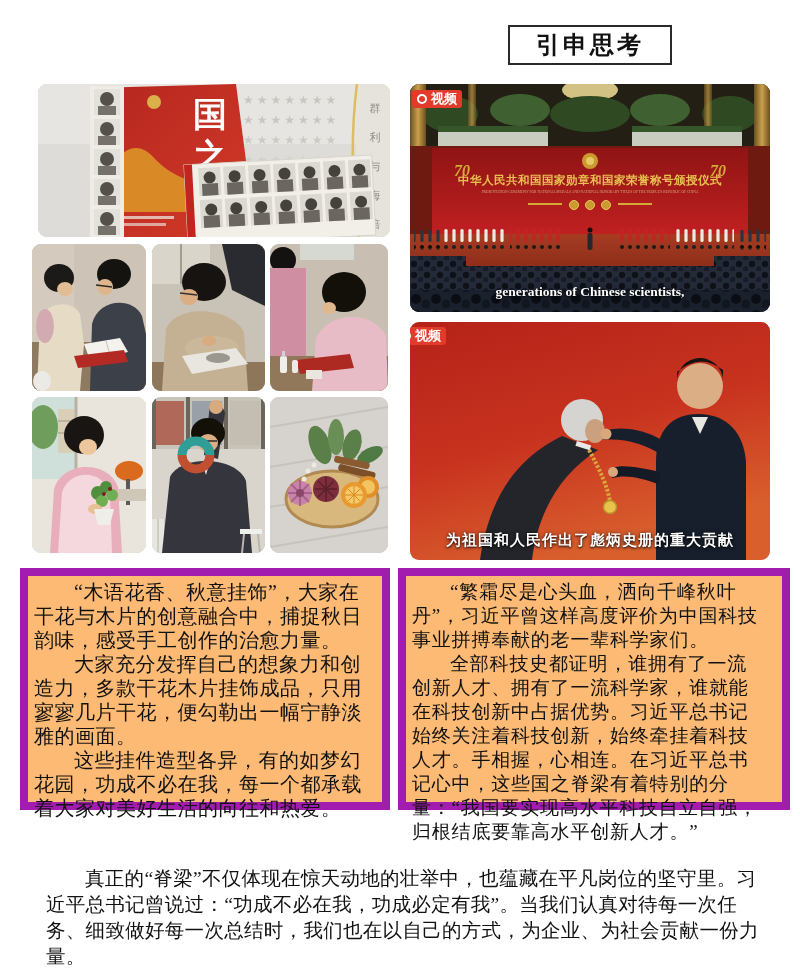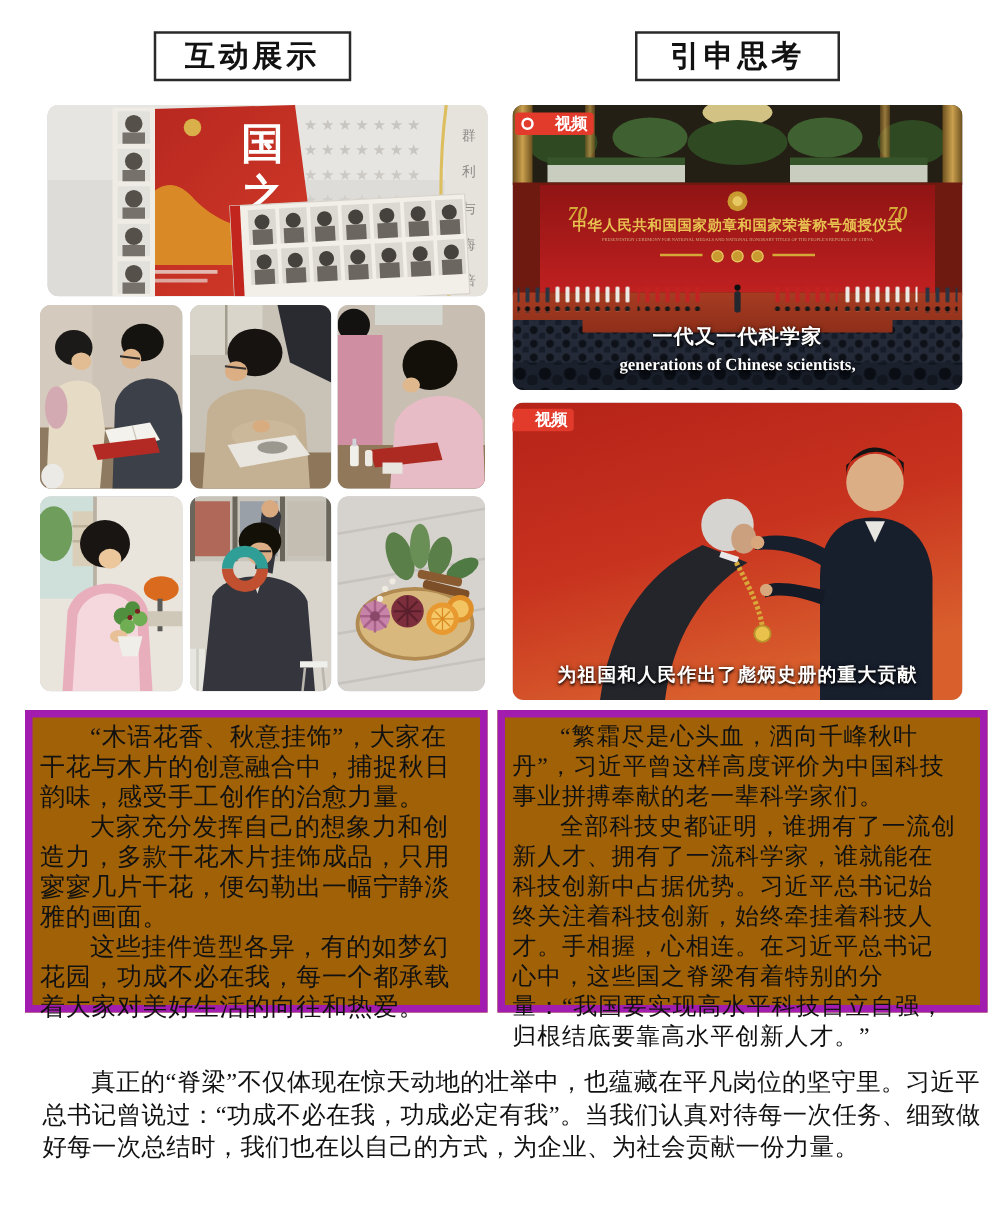--- a/index.html
+++ b/index.html
@@ -18,49 +18,46 @@
   .ph-a{left:32px;top:244px;width:114px;height:147px;}
   .ph-b{left:152px;top:244px;width:113px;height:147px;}
   .ph-c{left:270px;top:244px;width:118px;height:147px;}
   .ph-d{left:32px;top:397px;width:114px;height:156px;}
   .ph-e{left:152px;top:397px;width:113px;height:156px;}
   .ph-f{left:270px;top:397px;width:118px;height:156px;}
   .ph-ceremony{left:410px;top:84px;width:360px;height:228px;}
   .ph-medal{left:410px;top:322px;width:360px;height:238px;}
   
   .vbadge{position:absolute;background:#e23b2c;color:#fff;font-weight:bold;font-size:13px;
-          line-height:18px;height:18px;padding:0 5px;border-radius:3px;display:flex;align-items:center;gap:17px;
+          line-height:18px;height:18px;padding:0 5px;border-radius:3px;display:flex;align-items:center;gap:4px;
           font-family:"Liberation Sans","DejaVu Sans",sans-serif;}
   .vbadge .dot{width:6px;height:6px;border:2px solid #fff;border-radius:50%;flex:0 0 auto;}
   
   .cap{position:absolute;left:0;width:100%;text-align:center;color:#fff;
        font-family:"Liberation Sans","DejaVu Sans",sans-serif;
        text-shadow:0 1px 2px rgba(0,0,0,.85),0 0 4px rgba(0,0,0,.55);}
   .cap-zh1{bottom:32px;font-size:16px;font-weight:bold;letter-spacing:1px;}
   .cap-en1{bottom:12px;font-size:13.5px;font-weight:bold;font-family:Liberation Serif, serif;}
   .cap-zh2{bottom:10px;font-size:15px;font-weight:bold;letter-spacing:1px;}
   
-  .tbox{position:absolute;border:6px solid #a21caf;background:#a16207;box-sizing:border-box;
+  .tbox{position:absolute;border:8px solid #a21caf;background:#fdba74;box-sizing:border-box;
         padding:4px 19px 0 6px;}
   .tbox p{margin:0;text-indent:2em;}
   .tbox-left{left:20px;top:568px;width:370px;height:242px;font-size:20px;line-height:24px;letter-spacing:0.5px;}
   .tbox-right{left:398px;top:568px;width:392px;height:242px;font-size:19px;line-height:24px;letter-spacing:0.8px;}
   
   .footer-par{position:absolute;left:30px;top:850px;width:760px;font-size:19.5px;line-height:26px;
               letter-spacing:0.3px;}
-  .footer-par p{margin:4px;text-indent:2em;}
+  .footer-par p{margin:16px;text-indent:2em;}
 </style>
 </head>
 <body>
 
 <div class="page">
 
-  <div class="hdr hdr-left">
-    <span>互动展示</span>
-  </div>
   <div class="hdr hdr-right">
     <span>引申思考</span>
   </div>
 
   <div class="ph ph-book">
     <svg viewBox="0 0 352 153">
       <defs>
         <linearGradient id="bookred" x1="0" y1="0" x2="1" y2="1">
           <stop offset="0" stop-color="#b5261f"></stop>
             <stop offset="1" stop-color="#d23a28"></stop>
@@ -375,21 +372,20 @@
 
       <rect x="0" y="172" width="56" height="14" fill="url(#crowd)"></rect>
       <rect x="304" y="172" width="56" height="14" fill="url(#crowd)"></rect>
       <rect x="0" y="182" width="360" height="46" fill="url(#crowd)"></rect>
       <rect x="0" y="206" width="360" height="22" fill="url(#crowd2)"></rect>
     </svg>
     <span class="vbadge" style="left:2px;top:6px;">
       <span class="dot"></span>
       <span>视频</span>
     </span>
-    <span class="cap cap-zh1">一代又一代科学家</span>
     <span class="cap cap-en1">generations of Chinese scientists,</span>
   </div>
 
   <div class="ph ph-medal">
     <svg viewBox="0 0 360 238">
       <defs>
         <linearGradient id="medalBg" x1="0" y1="0" x2="0.4" y2="1">
           <stop offset="0" stop-color="#b52218"></stop>
             <stop offset="0.55" stop-color="#c8331f"></stop>
             <stop offset="1" stop-color="#d95f2d"></stop>

